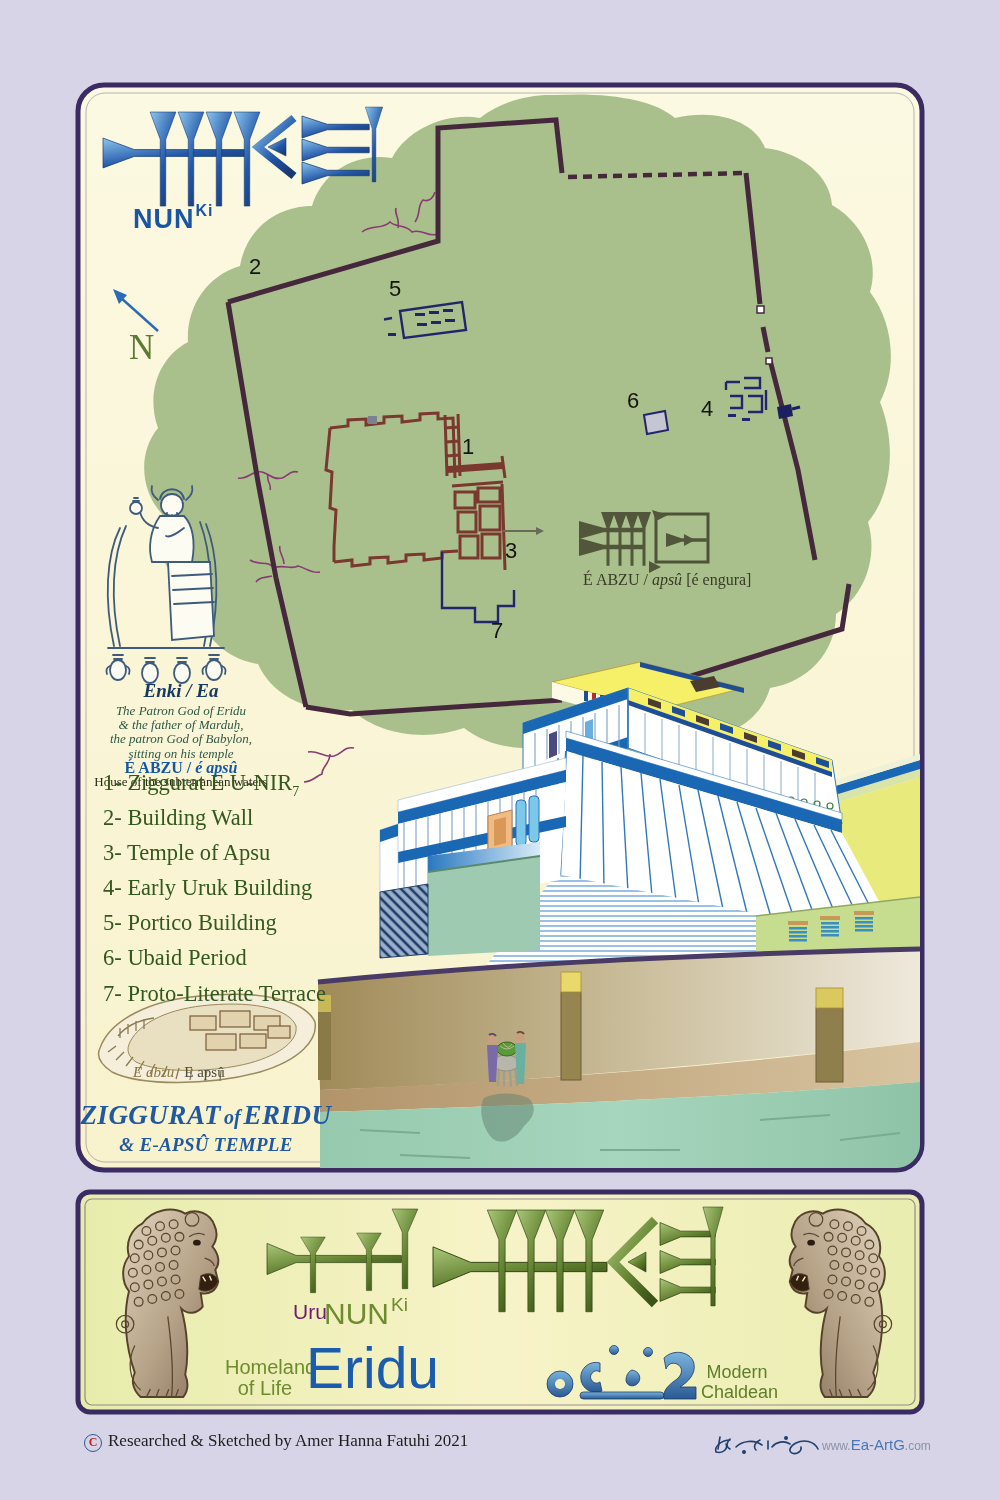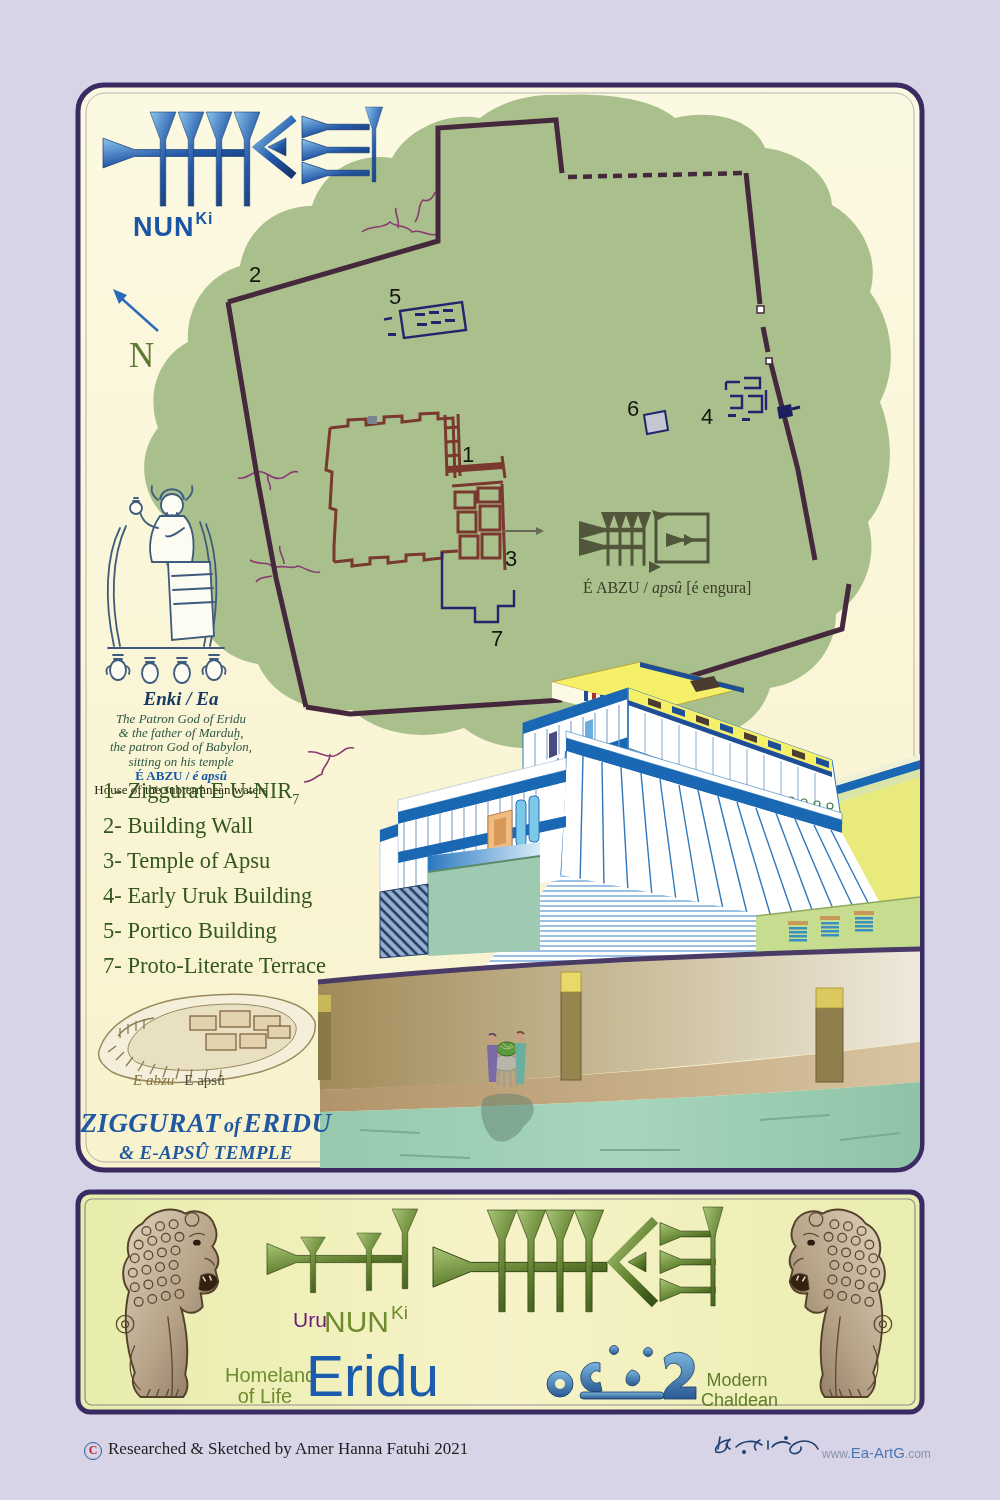--- a/index.html
+++ b/index.html
@@ -1,19 +1,19 @@
 <!DOCTYPE html>
 <html><head>
 <meta charset="utf-8">
 <style>
   html,body{margin:0;padding:0;background:#cfcbe2;}
   .poster{position:relative;width:1000px;height:1500px;background:#d8d4e8;overflow:hidden;
           font-family:"Liberation Sans",sans-serif;}
   .poster svg{position:absolute;left:0;top:0;}
-  .ov{position:absolute;z-index:5;white-space:nowrap;margin-top:8px;}
+  .ov{position:absolute;z-index:5;white-space:nowrap;}
   
   .ml{stroke:#46283c;stroke-width:5;fill:none;stroke-linejoin:miter;}
   .mld{stroke:#46283c;stroke-width:4.5;fill:none;stroke-dasharray:9 6;}
   .pb{stroke:#7a382e;stroke-width:3;fill:none;}
   .pn{stroke:#23246e;stroke-width:2.4;fill:none;}
   .sq{stroke:#8a3a72;stroke-width:1.6;fill:none;}
   .bt{stroke:#2f78bc;stroke-width:1.4;fill:none;}
   .cl{stroke:#7aa0c4;stroke-width:1.1;fill:none;}
   .tv{stroke:#88aacc;stroke-width:1;fill:none;}
   .gc{stroke:#3a7a3a;stroke-width:1.2;fill:none;}
@@ -25,21 +25,21 @@
   .syr{stroke:#1f3f6e;stroke-width:1.6;fill:none;stroke-linecap:round;}
   
   .nunki{font-size:27px;font-weight:700;color:#1a55a5;letter-spacing:1px;}
   .nunki sup{font-size:16px;position:relative;top:-2px;left:1px;}
   .northn{font-family:"Liberation Serif",serif;font-size:35px;color:#5d7a33;}
   .mk{font-size:22px;color:#15150f;}
   .eacap{width:140px;text-align:center;font-family:"Liberation Serif",serif;font-size:16px;color:#3a3a28;}
   .enki{width:206px;text-align:center;font-family:"Liberation Serif",serif;}
   .enki .t{font-size:19px;font-weight:700;font-style:italic;color:#173a62;margin-bottom:2px;}
   .enki .l{font-size:13px;font-style:italic;color:#2e5947;line-height:14.2px;}
-  .enki .b{font-size:13px;font-weight:700;color:#1558a8;line-height:14px;}
+  .enki .b{font-size:16px;font-weight:700;color:#1558a8;line-height:14px;}
   .enki .s{font-size:13px;color:#282818;line-height:14px;}
   .legend{font-family:"Liberation Serif",serif;font-size:22.5px;color:#33581e;line-height:26.6px;}
   .legend sub{font-size:14px;}
   .insetcap{font-family:"Liberation Serif",serif;font-size:15px;color:#4c4c40;}
   .insetcap .it{font-style:italic;color:#8a7440;margin-right:10px;}
   .titleblk{width:252px;text-align:center;color:#2059a2;font-family:"Liberation Serif",serif;font-weight:700;font-style:italic;}
   .titleblk .w{font-size:27px;letter-spacing:.5px;}
   .titleblk .o{font-size:20px;padding:0 3px;}
   .titleblk .l2{font-size:19px;margin-top:3px;letter-spacing:.3px;}
   .guru{font-size:21px;color:#701a75;}
@@ -594,20 +594,21 @@
   <div class="b"><span>É ABZU / </span><i>é apsû</i></div>
   <div class="s">House of the subterranean waters</div>
 </div>
 
 <div class="ov legend" style="left:103px;top:770px;">
   <div><span>1-</span> <span>Ziggurat E U-NIR</span><sub>7</sub></div>
   <div><span>2-</span> <span>Building Wall</span><sub></sub></div>
   <div><span>3-</span> <span>Temple of Apsu</span><sub></sub></div>
   <div><span>4-</span> <span>Early Uruk Building</span><sub></sub></div>
   <div><span>5-</span> <span>Portico Building</span><sub></sub></div>
+  <div><span>6-</span> <span>Ubaid Period</span><sub></sub></div>
   <div><span>7-</span> <span>Proto-Literate Terrace</span><sub></sub></div>
 </div>
 
 <div class="ov insetcap" style="left:133px;top:1064px;"><span class="it">E abzu</span><span>E apsû</span></div>
 
 <div class="ov titleblk" style="left:80px;top:1100px;">
   <div><span class="w">ZIGGURAT</span><span class="o">of</span><span class="w">ERIDU</span></div>
   <div class="l2">&amp; E-APSÛ TEMPLE</div>
 </div>
 

